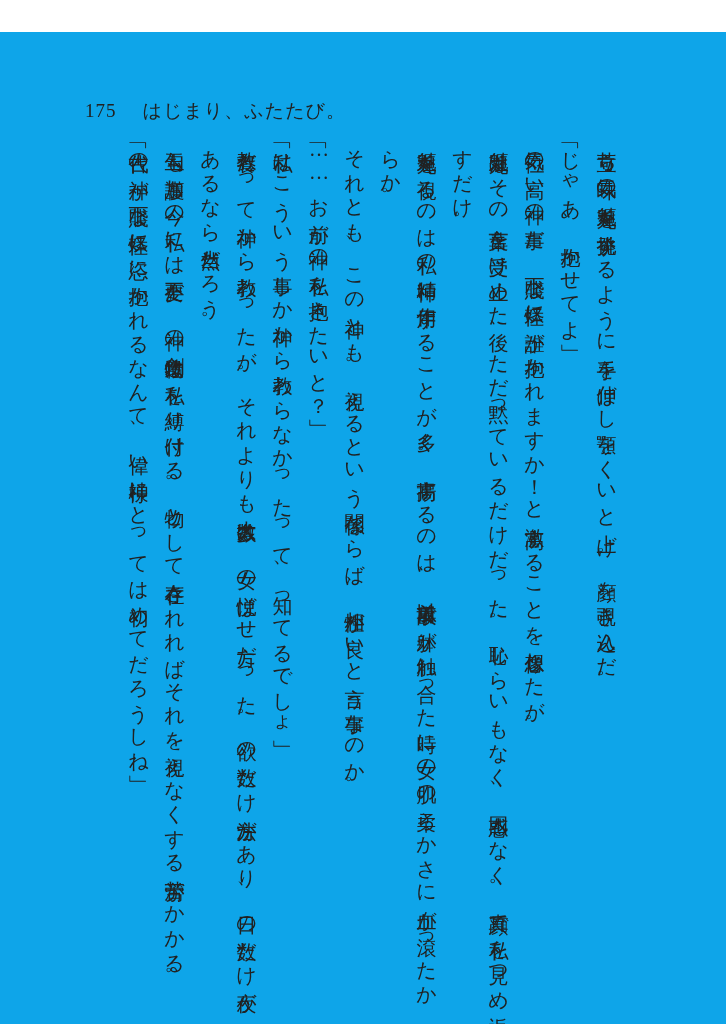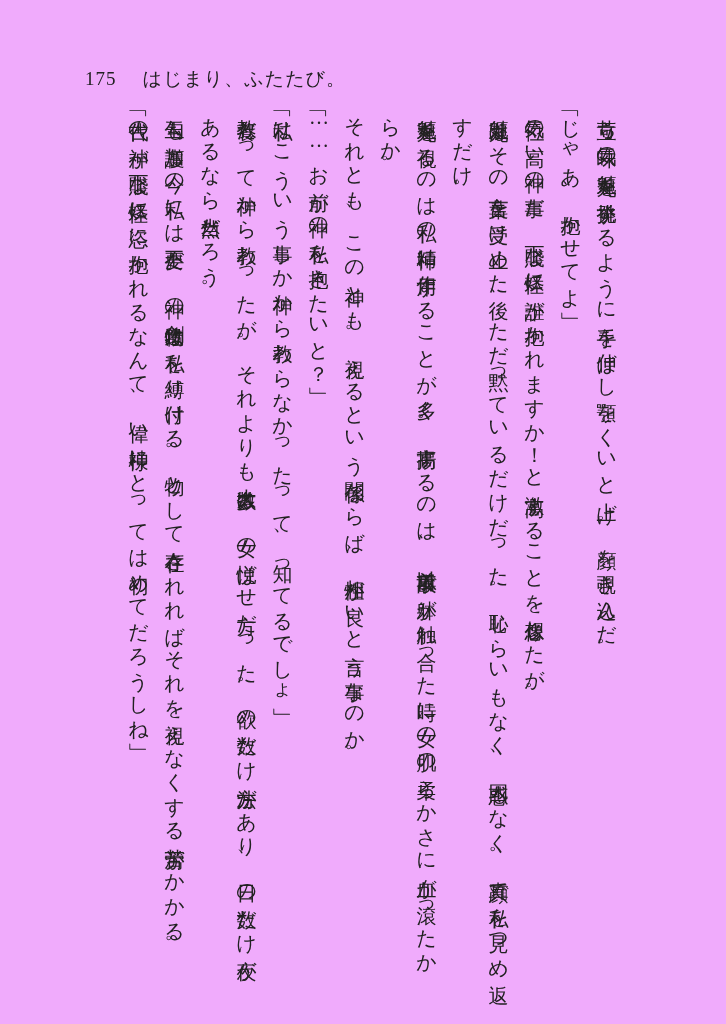--- a/index.html
+++ b/index.html
@@ -11,21 +11,22 @@
     height: 1024px;
     position: relative;
     background: #ffffff;
     overflow: hidden;
     font-family: "Liberation Serif", "DejaVu Serif", serif;
     color: #212121;
   }
   .page {
     position: absolute;
     inset: 0;
-    background: #f0abfc;
+    background: #0ea5e9;
+    margin-top: 32px;
   }
   .running-header {
     position: absolute;
     left: 85px;
     top: 66px;
     font-size: 19px;
     letter-spacing: 1px;
     white-space: nowrap;
     color: #212121;
   }

